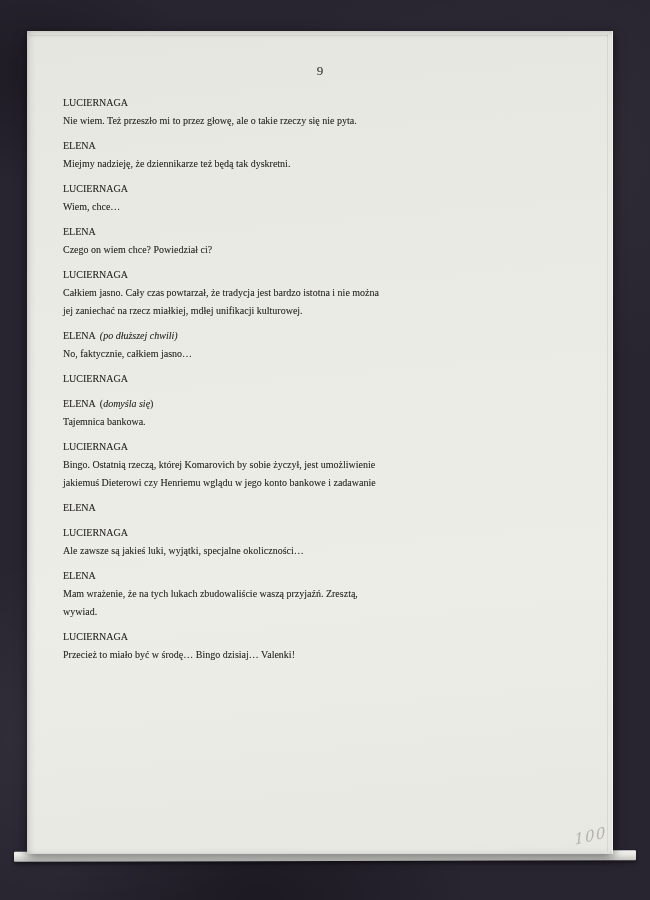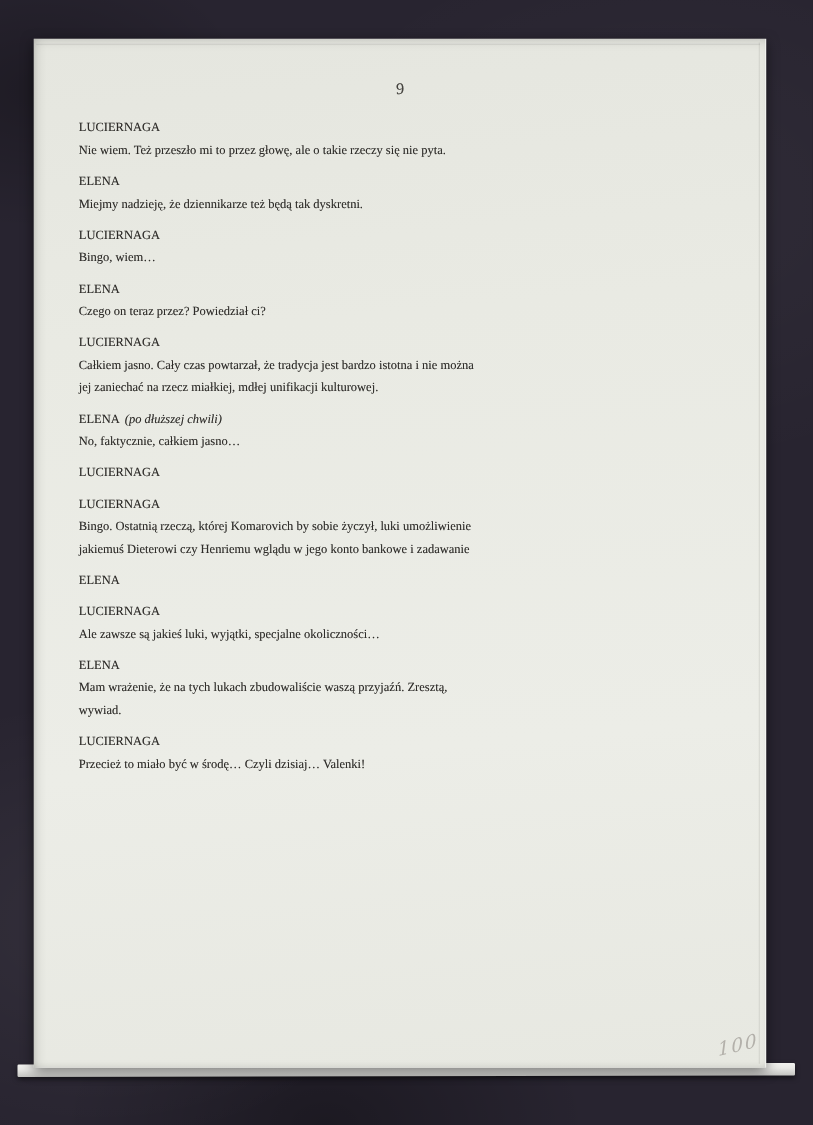--- a/index.html
+++ b/index.html
@@ -95,28 +95,28 @@
   <div class="block">
     <div class="speaker-line"><span>ELENA</span></div>
     <div class="lines">
             <div class="line">Miejmy nadzieję, że dziennikarze też będą tak dyskretni.</div>
           </div>
   </div>
 
   <div class="block">
     <div class="speaker-line"><span>LUCIERNAGA</span></div>
     <div class="lines">
-            <div class="line">Bingo, wiem…</div>
+            <div class="line">Wiem, chce…</div>
           </div>
   </div>
 
   <div class="block">
     <div class="speaker-line"><span>ELENA</span></div>
     <div class="lines">
-            <div class="line">Czego on teraz przez? Powiedział ci?</div>
+            <div class="line">Czego on wiem chce? Powiedział ci?</div>
           </div>
   </div>
 
   <div class="block">
     <div class="speaker-line"><span>LUCIERNAGA</span></div>
     <div class="lines">
             <div class="line">Całkiem jasno. Cały czas powtarzał, że tradycja jest bardzo istotna i nie można</div>
             <div class="line">jej zaniechać na rzecz miałkiej, mdłej unifikacji kulturowej.</div>
           </div>
   </div>
@@ -125,25 +125,31 @@
     <div class="speaker-line"><span>ELENA</span><span class="cue parens-italic"><span>(</span><i>po dłuższej chwili</i><span>)</span></span></div>
     <div class="lines">
             <div class="line">No, faktycznie, całkiem jasno…</div>
           </div>
   </div>
 
   <div class="block">
     <div class="speaker-line"><span>LUCIERNAGA</span></div>
   </div>
 
+  <div class="block">
+    <div class="speaker-line"><span>ELENA</span><span class="cue"><span>(</span><i>domyśla się</i><span>)</span></span></div>
+    <div class="lines">
+            <div class="line">Tajemnica bankowa.</div>
+          </div>
+  </div>
 
   <div class="block">
     <div class="speaker-line"><span>LUCIERNAGA</span></div>
     <div class="lines">
-            <div class="line">Bingo. Ostatnią rzeczą, której Komarovich by sobie życzył, luki umożliwienie</div>
+            <div class="line">Bingo. Ostatnią rzeczą, której Komarovich by sobie życzył, jest umożliwienie</div>
             <div class="line">jakiemuś Dieterowi czy Henriemu wglądu w jego konto bankowe i zadawanie</div>
           </div>
   </div>
 
   <div class="block">
     <div class="speaker-line"><span>ELENA</span></div>
   </div>
 
   <div class="block">
     <div class="speaker-line"><span>LUCIERNAGA</span></div>
@@ -156,19 +162,19 @@
     <div class="speaker-line"><span>ELENA</span></div>
     <div class="lines">
             <div class="line">Mam wrażenie, że na tych lukach zbudowaliście waszą przyjaźń. Zresztą,</div>
             <div class="line">wywiad.</div>
           </div>
   </div>
 
   <div class="block">
     <div class="speaker-line"><span>LUCIERNAGA</span></div>
     <div class="lines">
-            <div class="line">Przecież to miało być w środę… Czyli dzisiaj… Valenki!</div>
+            <div class="line">Przecież to miało być w środę… Bingo dzisiaj… Valenki!</div>
           </div>
   </div>
 </div>
     <div class="pencil-mark">100</div>
   </div>
 </div>
 
 </body></html>

